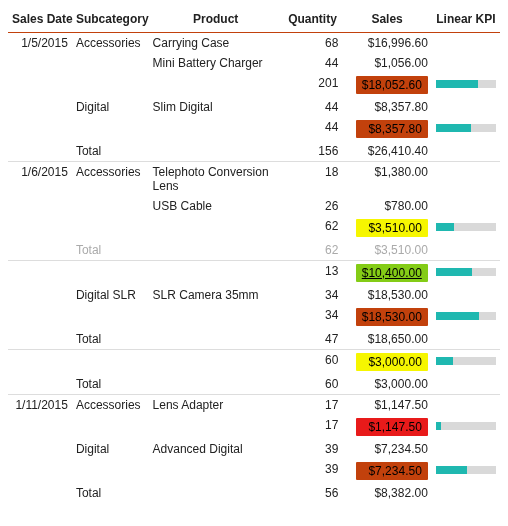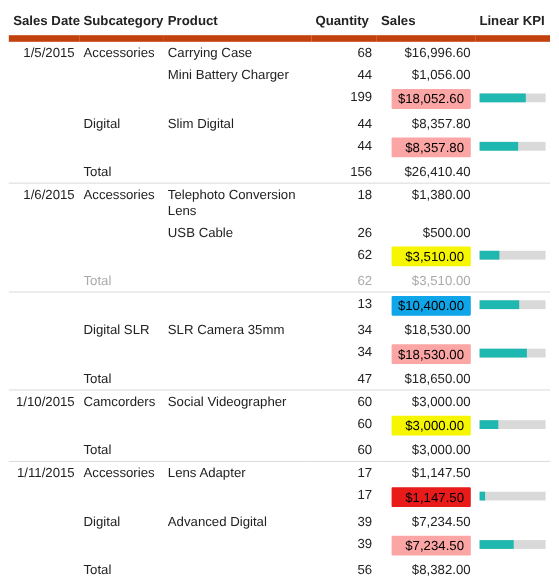--- a/index.html
+++ b/index.html
@@ -14,44 +14,44 @@
   }
   table {
     border-collapse: collapse;
     width: 100%;
     table-layout: fixed;
   }
   th {
     text-align: left;
     font-weight: 600;
     padding: 4px 4px 6px 4px;
-    border-bottom: 6px solid #c2410c;
+    border-bottom: 1px solid #c2410c;
     font-size: 12px;
     color: #222;
     white-space: nowrap;
   }
-  th.r { text-align: left; }
+  th.r { text-align: center; }
   td {
     padding: 3px 4px;
     vertical-align: top;
     font-size: 12px;
   }
   td.r { text-align: right; }
   td.date { white-space: nowrap; }
   td.product { padding-right: 6px; }
   .divider td { border-top: 1px solid #ddd; }
   .sales-box {
     display: inline-block;
     min-width: 72px;
     padding: 2px 6px;
     text-align: right;
     border-radius: 1px;
   }
-  .bg-green  { background: #fca5a5; color:#000; }
-  .bg-lgreen { background: #0ea5e9; color:#000; }
+  .bg-green  { background: #c2410c; color:#000; }
+  .bg-lgreen { background: #84cc16; color:#000;text-decoration:underline; }
   .bg-yellow { background: #f6f600; color:#000; }
   .bg-red    { background: #e81a1a; color:#000; }
   .kpi {
     position: relative;
     height: 8px;
     background: #d9d9d9;
     width: 100%;
     margin-top: 4px;
   }
   .kpi > div {
@@ -103,21 +103,21 @@
         <td></td>
         <td class="product">Mini Battery Charger</td>
         <td class="r">44</td>
         <td class="r">$1,056.00</td>
         <td></td>
       </tr>
       <tr>
         <td class="r date"></td>
         <td></td>
         <td class="product"></td>
-        <td class="r">199</td>
+        <td class="r">201</td>
         <td class="r"><span class="sales-box bg-green">$18,052.60</span></td>
         <td>
           <div class="kpi">
             <div style="width: 70%;"></div>
           </div>
         </td>
       </tr>
       <tr>
         <td class="r date"></td>
         <td>Digital</td>
@@ -155,21 +155,21 @@
         <td class="product">Telephoto Conversion Lens</td>
         <td class="r">18</td>
         <td class="r">$1,380.00</td>
         <td></td>
       </tr>
       <tr>
         <td class="r date"></td>
         <td></td>
         <td class="product">USB Cable</td>
         <td class="r">26</td>
-        <td class="r">$500.00</td>
+        <td class="r">$780.00</td>
         <td></td>
       </tr>
       <tr>
         <td class="r date"></td>
         <td></td>
         <td class="product"></td>
         <td class="r">62</td>
         <td class="r"><span class="sales-box bg-yellow">$3,510.00</span></td>
         <td>
           <div class="kpi">
@@ -223,28 +223,20 @@
       <tr>
         <td class="r date"></td>
         <td>Total</td>
         <td class="product"></td>
         <td class="r">47</td>
         <td class="r">$18,650.00</td>
         <td></td>
       </tr>
       <tr class="divider">
         <td colspan="6" style="padding: 0px; height: 0px;"></td>
-      </tr>
-      <tr>
-        <td class="r date">1/10/2015</td>
-        <td>Camcorders</td>
-        <td class="product">Social Videographer</td>
-        <td class="r">60</td>
-        <td class="r">$3,000.00</td>
-        <td></td>
       </tr>
       <tr>
         <td class="r date"></td>
         <td></td>
         <td class="product"></td>
         <td class="r">60</td>
         <td class="r"><span class="sales-box bg-yellow">$3,000.00</span></td>
         <td>
           <div class="kpi">
             <div style="width: 28%;"></div>

